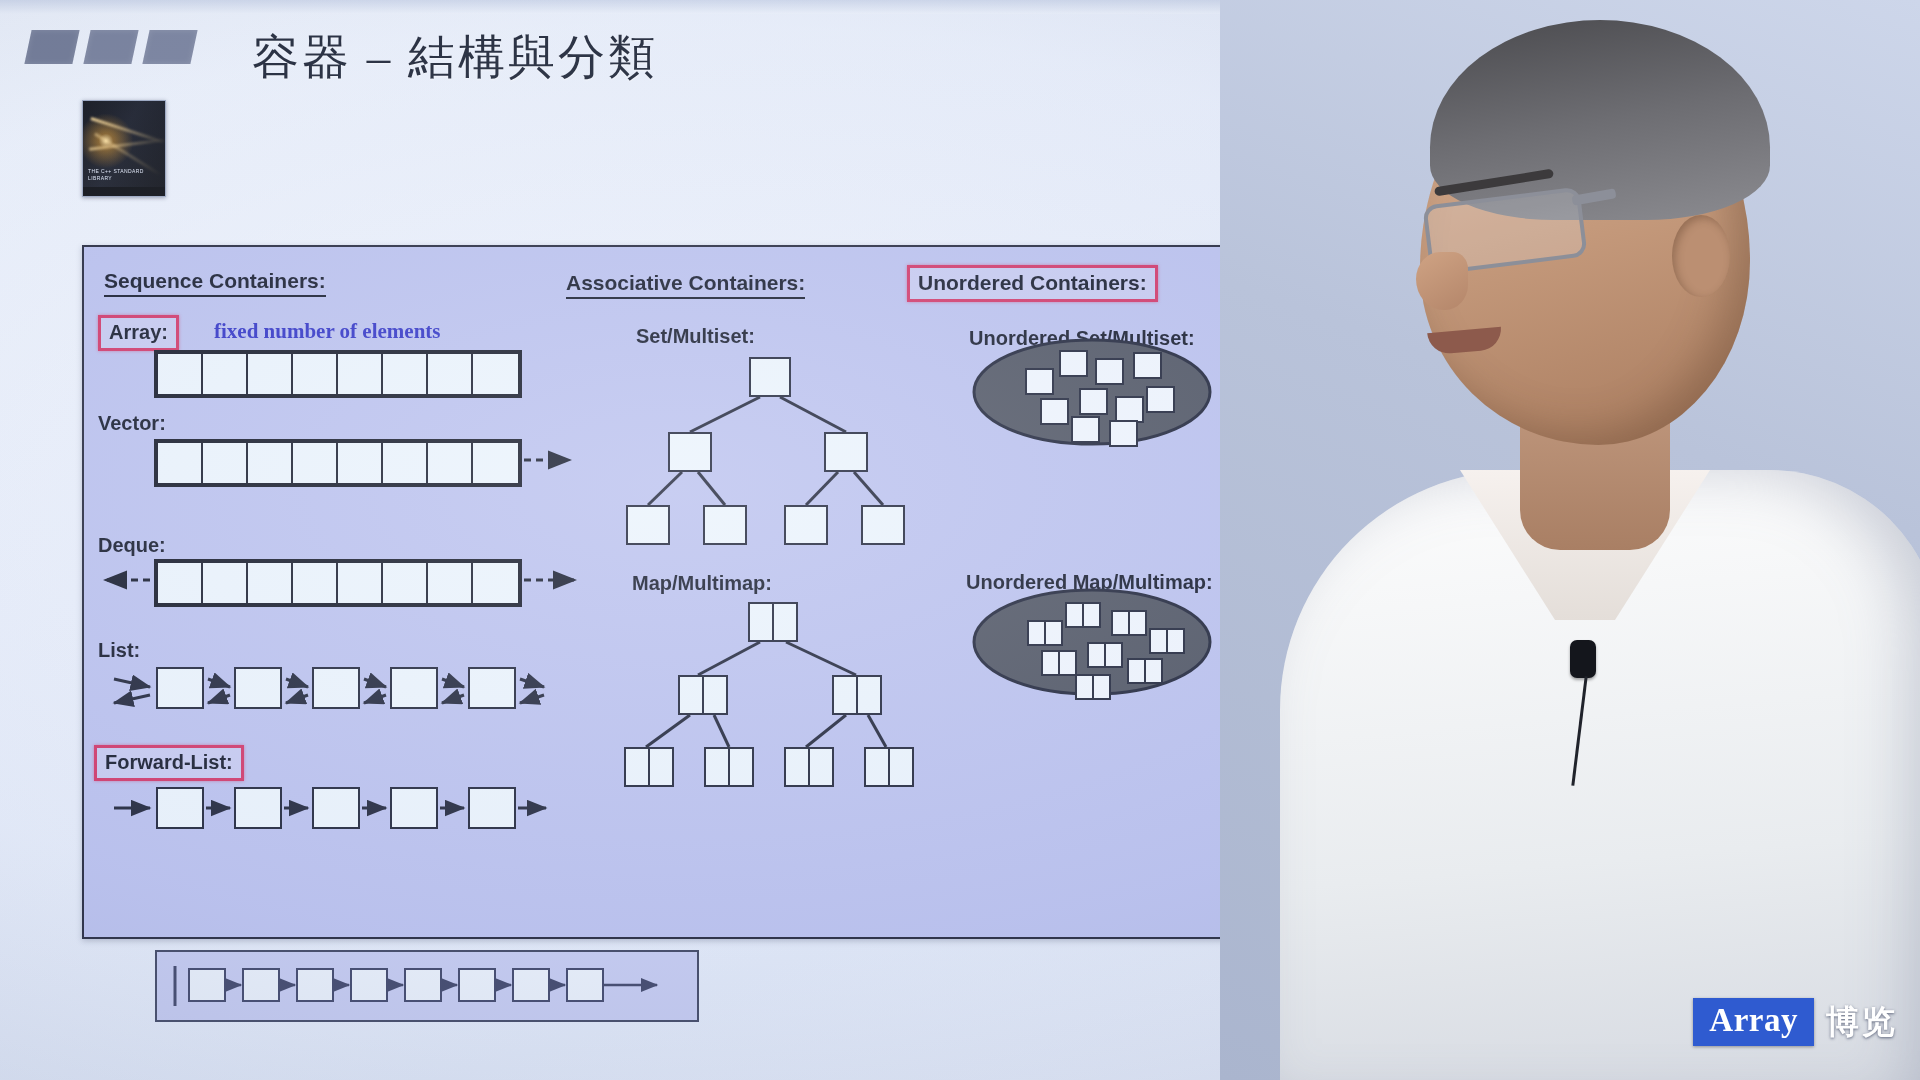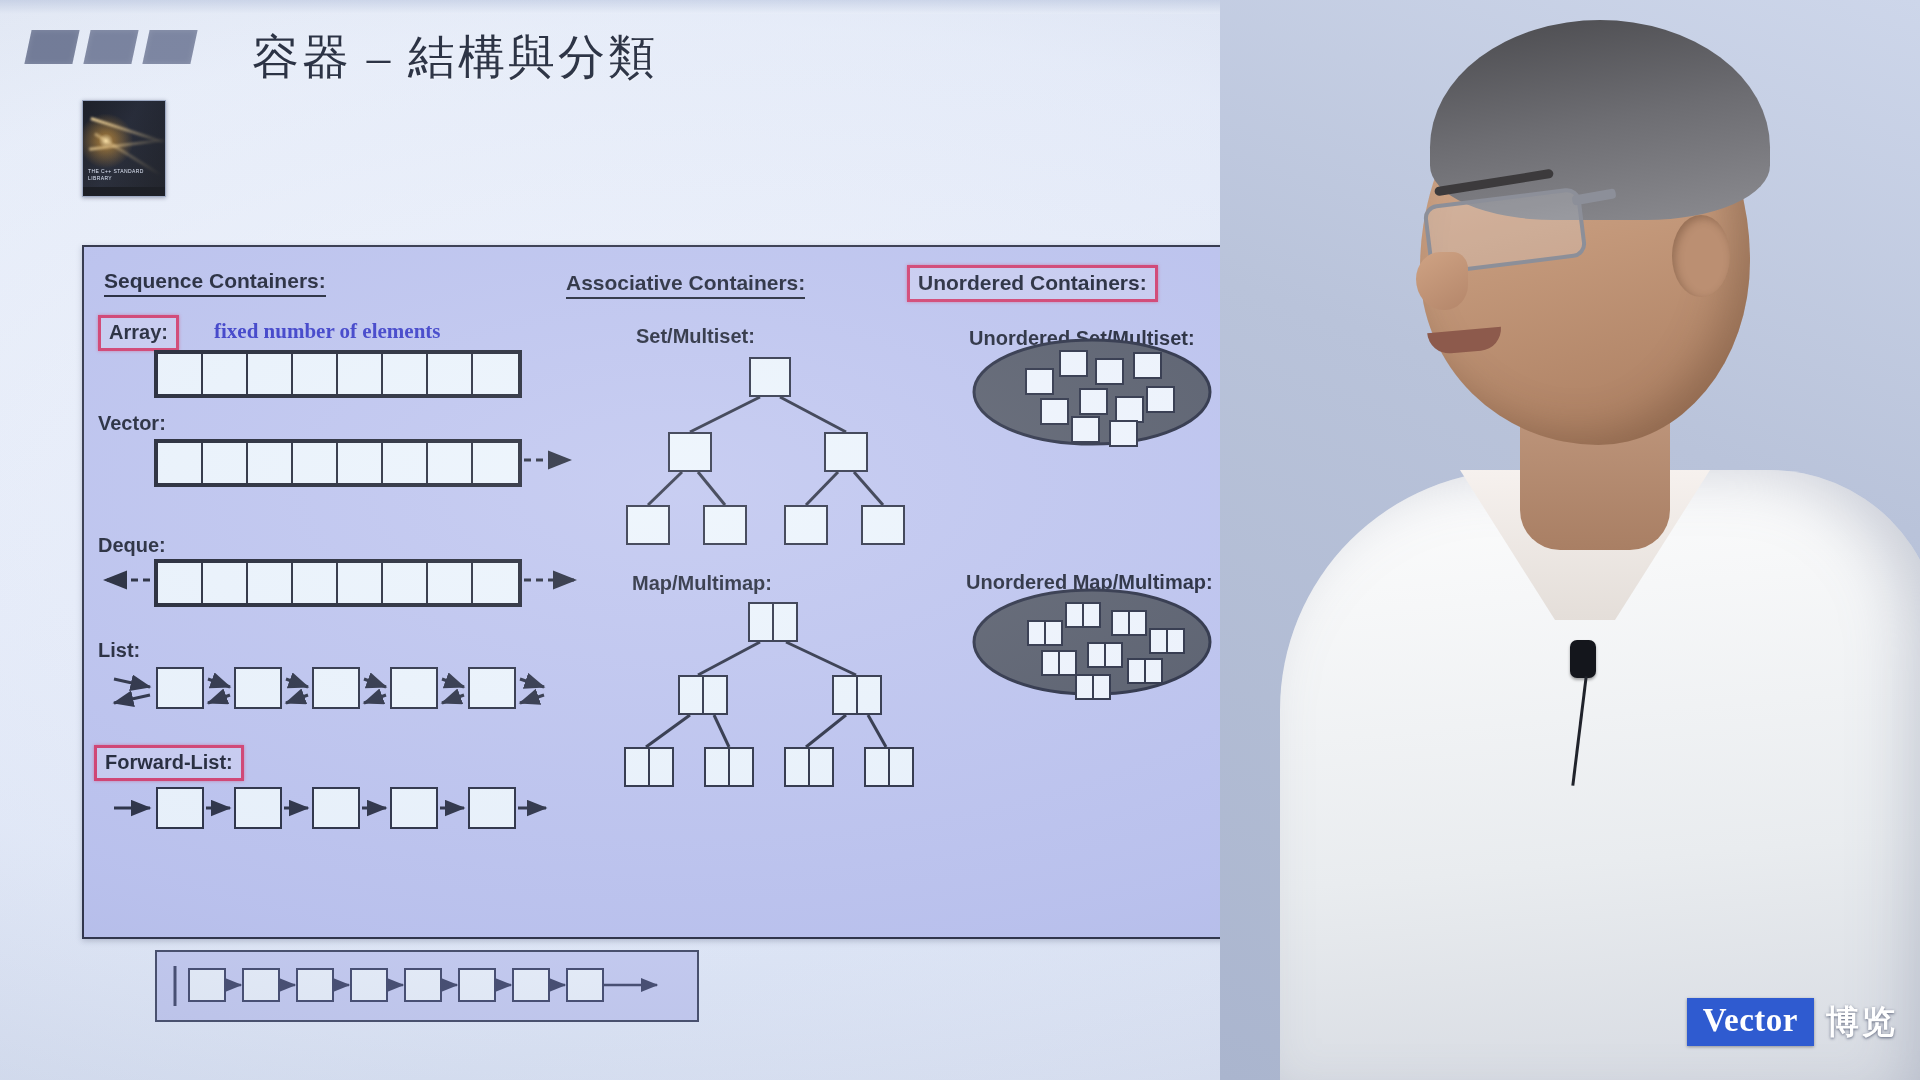--- a/index.html
+++ b/index.html
@@ -457,17 +457,17 @@
     <div class="p-glass"></div>
     <div class="p-glass2"></div>
     <div class="p-nose"></div>
     <div class="p-mouth"></div>
     <div class="p-mic"></div>
     <div class="p-mic-wire"></div>
 
   </div>
 
   <div class="logo">
-    <div class="logo-badge">Vector</div>
+    <div class="logo-badge">Array</div>
     <div class="logo-cn">博览</div>
   </div>
 
 </div>
 
 </body></html>

